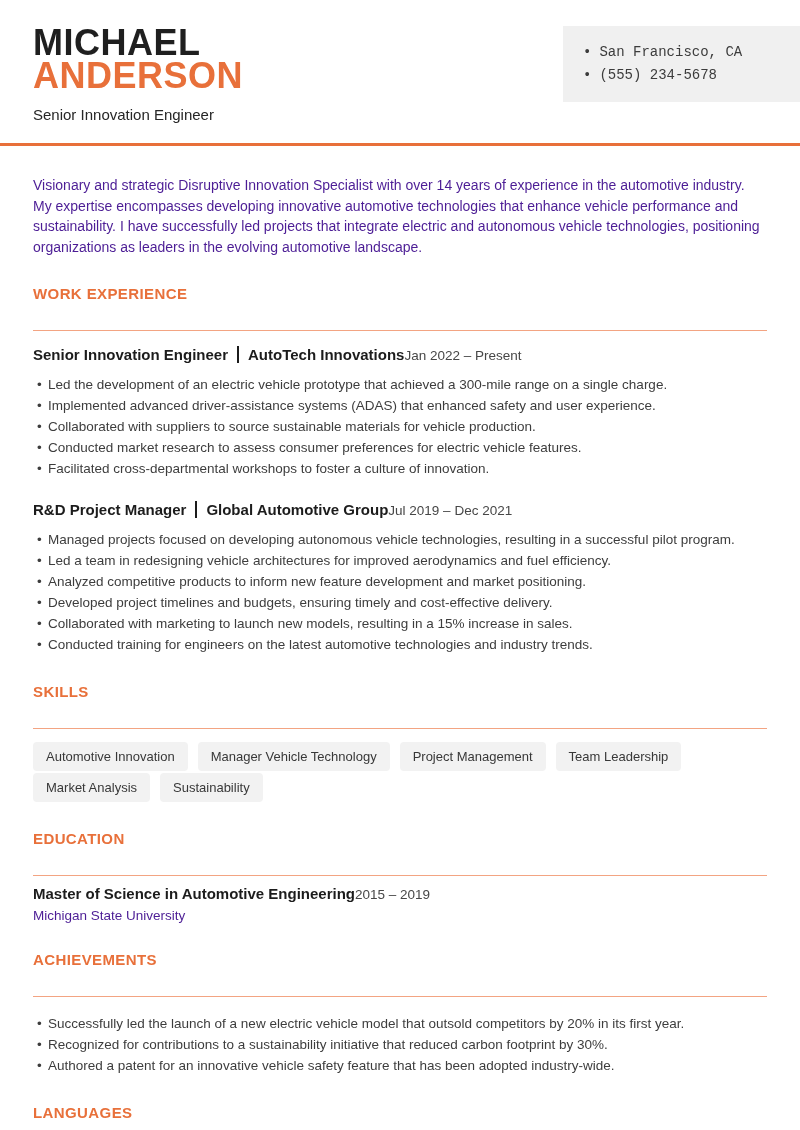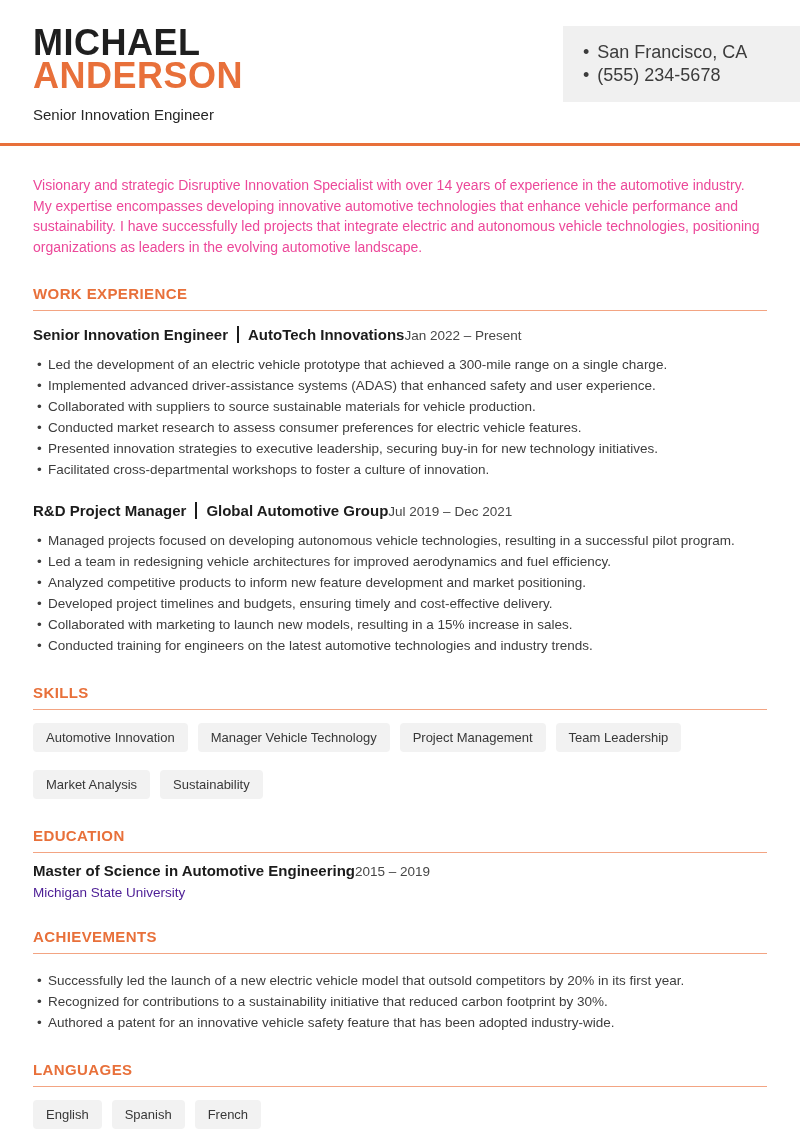--- a/index.html
+++ b/index.html
@@ -17,50 +17,50 @@
   }
   .name-line { display: block; font-weight: bold; font-size: 36px; line-height: 33px; letter-spacing: 0.5px; }
   .name-first { color: #1f1f1f; }
   .name-last  { color: #e8703a; }
   .role-title { margin-top: 14px; font-size: 15px; color: #262626; }
   .contact-card {
     background: #f0f0f0; width: 237px; padding: 15px 14px 15px 20px;
   }
   .contact-card ul { list-style: none; }
   .contact-card li {
-    font-size: 18px; color: #3c3c3c; line-height: 23px; white-space: nowrap;
+    font-size: 14px; color: #3c3c3c; line-height: 23px; white-space: nowrap; font-family: Liberation Mono, monospace;
   }
   .contact-card li::before { content: "•"; margin-right: 8px; color: #3c3c3c; }
   .top-divider { height: 3px; background: #e8703a; margin-top: 20px; }
 
   
   main { padding: 0 33px; }
-  .summary { margin-top: 29px; font-size: 14px; line-height: 20.5px; color: #ec4899; }
+  .summary { margin-top: 29px; font-size: 14px; line-height: 20.5px; color: #4c1d95; }
 
   section { margin-top: 28px; }
   h2 {
     font-size: 15px; font-weight: bold; letter-spacing: 0.4px;
-    color: #e8703a; padding-bottom: 8px; border-bottom: 1px solid #f3a482;
+    color: #e8703a; padding-bottom: 28px; border-bottom: 1px solid #f3a482;
   }
 
   .job { margin-top: 15px; }
   .job + .job { margin-top: 22px; }
   .entry-header { display: flex; align-items: baseline; }
   h3 { font-size: 15px; font-weight: bold; color: #1c1c1c; }
   .pipe {
     display: inline-block; width: 2px; height: 17px; background: #1c1c1c;
     margin: 0 9px; vertical-align: -3px;
   }
   .dates { font-size: 13.5px; color: #474747; white-space: nowrap; }
 
   ul.bullets { margin-top: 11px; list-style: none; padding-left: 15px; }
   ul.bullets li { font-size: 13.5px; line-height: 21px; color: #3d3d3d; position: relative; }
   ul.bullets li::before { content: "•"; position: absolute; left: -11px; }
 
-  .tags { display: flex; flex-wrap: wrap; gap: 18px 10px; margin-top: 13px; }
+  .tags { display: flex; flex-wrap: wrap; gap: 2px 10px; margin-top: 13px; }
   .tag {
     background: #f2f2f2; border-radius: 4px; padding: 7px 13px;
     font-size: 13px; color: #383838; white-space: nowrap;
   }
 
   .edu { margin-top: 9px; }
   .school { margin-top: 6px; font-size: 13.5px; color: #4c1d95; }
 </style>
 </head>
 <body>
@@ -93,21 +93,20 @@
     <article class="job">
       <div class="entry-header">
         <h3><span>Senior Innovation Engineer</span><span class="pipe"></span><span>AutoTech Innovations</span></h3>
         <span class="dates">Jan 2022 – Present</span>
       </div>
       <ul class="bullets">
         <li>Led the development of an electric vehicle prototype that achieved a 300-mile range on a single charge.</li>
         <li>Implemented advanced driver-assistance systems (ADAS) that enhanced safety and user experience.</li>
         <li>Collaborated with suppliers to source sustainable materials for vehicle production.</li>
         <li>Conducted market research to assess consumer preferences for electric vehicle features.</li>
-        <li>Presented innovation strategies to executive leadership, securing buy-in for new technology initiatives.</li>
         <li>Facilitated cross-departmental workshops to foster a culture of innovation.</li>
       </ul>
     </article>
 
     <article class="job">
       <div class="entry-header">
         <h3><span>R&amp;D Project Manager</span><span class="pipe"></span><span>Global Automotive Group</span></h3>
         <span class="dates">Jul 2019 – Dec 2021</span>
       </div>
       <ul class="bullets">

